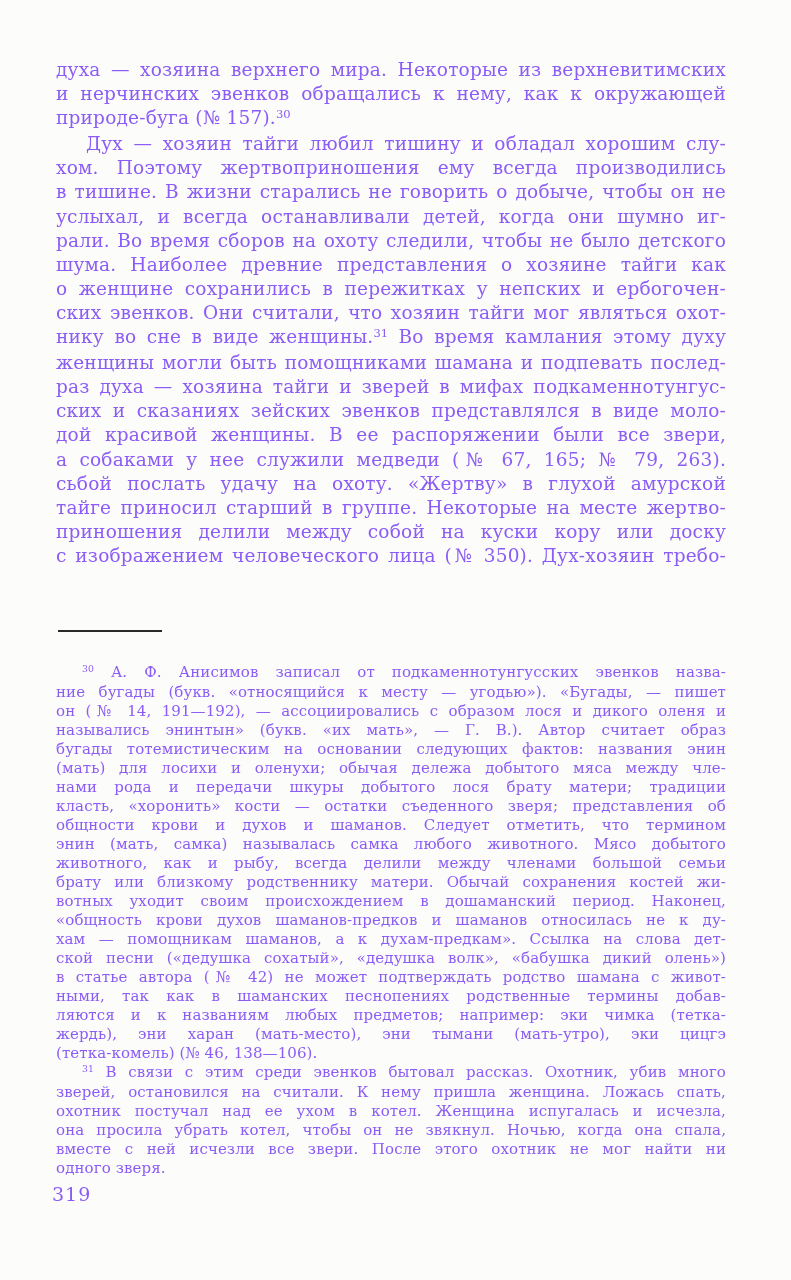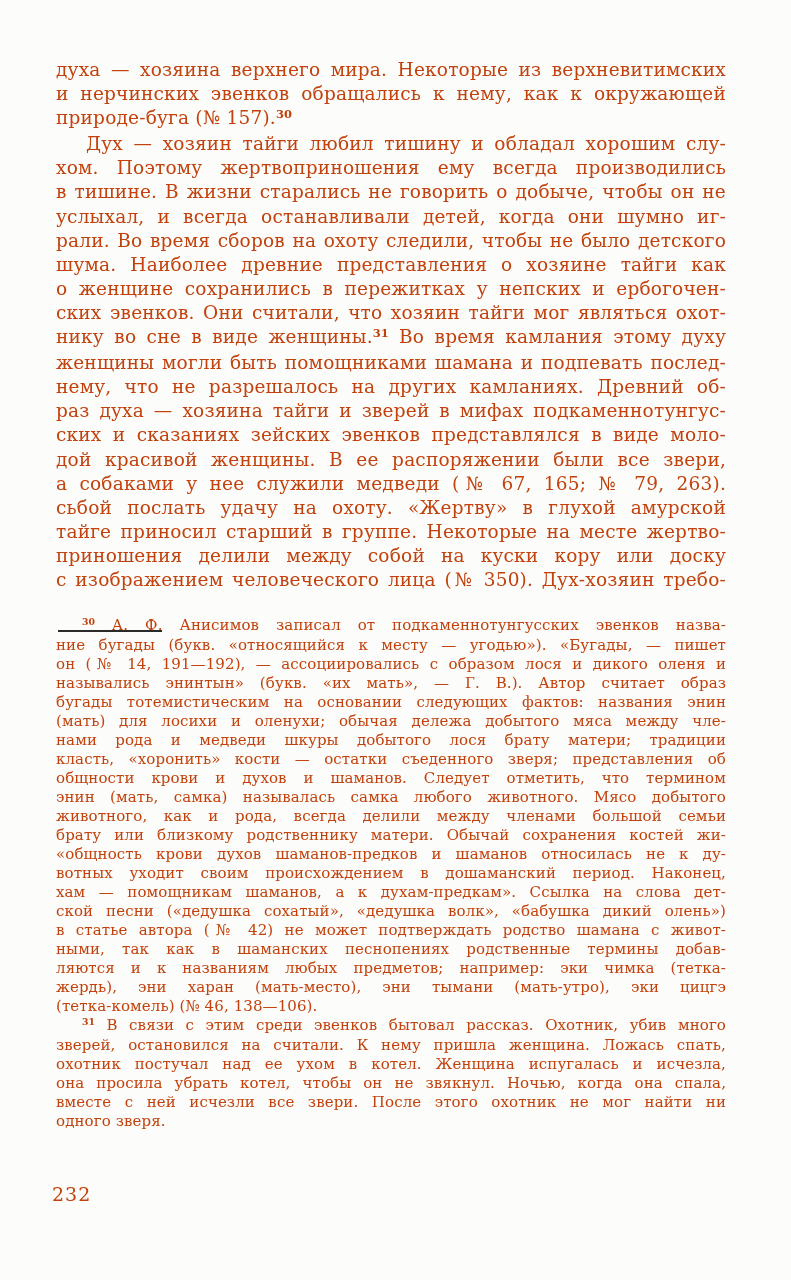--- a/index.html
+++ b/index.html
@@ -5,21 +5,21 @@
   html, body {
     margin: 0;
     padding: 0;
     background: #ffffff;
   }
   .page {
     position: relative;
     width: 791px;
     height: 1280px;
     background: #fcfcfa;
-    color: #c2410c;
+    color: #8b5cf6;
     font-family: "DejaVu Serif", "Liberation Serif", serif;
     overflow: hidden;
   }
   .main-text {
     position: absolute;
     left: 56px;
     top: 58px;
     width: 670px;
     font-size: 18.5px;
     line-height: 24.1px;
@@ -29,21 +29,21 @@
     position: absolute;
     left: 58px;
     top: 630px;
     width: 104px;
     height: 0;
     border-top: 2px solid #2a2a2a;
   }
   .footnotes {
     position: absolute;
     left: 56px;
-    top: 616px;
+    top: 663px;
     width: 670px;
     font-size: 15px;
     line-height: 19px;
     letter-spacing: 0.1px;
   }
   .line {
     text-align: justify;
     text-align-last: justify;
     text-justify: inter-word;
   }
@@ -57,21 +57,20 @@
   .footnotes .line-indent {
     text-indent: 26px;
   }
   .italic {
   }
   .sup {
     font-size: 0.62em;
     position: relative;
     top: -0.55em;
     letter-spacing: 0;
-    font-weight: bold;
   }
   .page-number {
     position: absolute;
     left: 52px;
     top: 1183px;
     font-size: 19px;
     letter-spacing: 1px;
   }
 </style>
 </head>
@@ -85,61 +84,60 @@
       <div class="line line-indent"><span>Дух — хозяин тайги любил тишину и обладал хорошим слу-</span></div>
       <div class="line"><span>хом. Поэтому жертвоприношения ему всегда производились</span></div>
       <div class="line"><span>в тишине. В жизни старались не говорить о добыче, чтобы он не</span></div>
       <div class="line"><span>услыхал, и всегда останавливали детей, когда они шумно иг-</span></div>
       <div class="line"><span>рали. Во время сборов на охоту следили, чтобы не было детского</span></div>
       <div class="line"><span>шума. Наиболее древние представления о хозяине тайги как</span></div>
       <div class="line"><span>о женщине сохранились в пережитках у непских и ербогочен-</span></div>
       <div class="line"><span>ских эвенков. Они считали, что хозяин тайги мог являться охот-</span></div>
       <div class="line"><span>нику во сне в виде женщины.</span><span class="sup">31</span><span> Во время камлания этому духу</span></div>
       <div class="line"><span>женщины могли быть помощниками шамана и подпевать послед-</span></div>
-      <div class="line"><span>нему, что не разрешалось на других камланиях. Древний об-</span></div>
       <div class="line"><span>раз духа — хозяина тайги и зверей в мифах подкаменнотунгус-</span></div>
       <div class="line"><span>ских и сказаниях зейских эвенков представлялся в виде моло-</span></div>
       <div class="line"><span>дой красивой женщины. В ее распоряжении были все звери,</span></div>
       <div class="line"><span>а собаками у нее служили медведи (№ 67, </span><span class="italic">165</span><span>; № 79, </span><span class="italic">263</span><span>).</span></div>
       <div class="line"><span>сьбой послать удачу на охоту. «Жертву» в глухой амурской</span></div>
       <div class="line"><span>тайге приносил старший в группе. Некоторые на месте жертво-</span></div>
       <div class="line"><span>приношения делили между собой на куски кору или доску</span></div>
       <div class="line"><span>с изображением человеческого лица (№ 350). Дух-хозяин требо-</span></div>
     </div>
 
   <div class="fn-rule"></div>
 
   <div class="footnotes">
     <div>
         <div class="line line-indent"><span class="sup">30</span><span> А. Ф. Анисимов записал от подкаменнотунгусских эвенков назва-</span></div>
         <div class="line"><span>ние </span><span class="italic">бугады</span><span> (букв. «относящийся к месту — угодью»). «</span><span class="italic">Бугады</span><span>, — пишет</span></div>
         <div class="line"><span>он (№ 14, </span><span class="italic">191—192</span><span>), — ассоциировались с образом лося и дикого оленя и</span></div>
         <div class="line"><span>назывались </span><span class="italic">энинтын</span><span>» (букв. «их мать», — </span><span class="italic">Г. В.</span><span>). Автор считает образ</span></div>
         <div class="line"><span class="italic">бугады</span><span> тотемистическим на основании следующих фактов: названия </span><span class="italic">энин</span></div>
         <div class="line"><span>(мать) для лосихи и оленухи; обычая дележа добытого мяса между чле-</span></div>
-        <div class="line"><span>нами рода и медведи шкуры добытого лося брату матери; традиции</span></div>
+        <div class="line"><span>нами рода и передачи шкуры добытого лося брату матери; традиции</span></div>
         <div class="line"><span>класть, «хоронить» кости — остатки съеденного зверя; представления об</span></div>
         <div class="line"><span>общности крови и духов и шаманов. Следует отметить, что термином</span></div>
         <div class="line"><span class="italic">энин</span><span> (мать, самка) называлась самка любого животного. Мясо добытого</span></div>
-        <div class="line"><span>животного, как и рода, всегда делили между членами большой семьи</span></div>
+        <div class="line"><span>животного, как и рыбу, всегда делили между членами большой семьи</span></div>
         <div class="line"><span>брату или близкому родственнику матери. Обычай сохранения костей жи-</span></div>
+        <div class="line"><span>вотных уходит своим происхождением в дошаманский период. Наконец,</span></div>
         <div class="line"><span>«общность крови духов шаманов-предков и шаманов относилась не к ду-</span></div>
-        <div class="line"><span>вотных уходит своим происхождением в дошаманский период. Наконец,</span></div>
         <div class="line"><span>хам — помощникам шаманов, а к духам-предкам». Ссылка на слова дет-</span></div>
         <div class="line"><span>ской песни («дедушка сохатый», «дедушка волк», «бабушка дикий олень»)</span></div>
         <div class="line"><span>в статье автора (№ 42) не может подтверждать родство шамана с живот-</span></div>
         <div class="line"><span>ными, так как в шаманских песнопениях родственные термины добав-</span></div>
         <div class="line"><span>ляются и к названиям любых предметов; например: </span><span class="italic">эки чимка</span><span> (тетка-</span></div>
         <div class="line"><span>жердь), </span><span class="italic">эни харан</span><span> (мать-место), </span><span class="italic">эни тымани</span><span> (мать-утро), </span><span class="italic">эки цицгэ</span></div>
         <div class="line line-left"><span>(тетка-комель) (№ 46, </span><span class="italic">138—106</span><span>).</span></div>
       </div>
     <div>
         <div class="line line-indent"><span class="sup">31</span><span> В связи с этим среди эвенков бытовал рассказ. Охотник, убив много</span></div>
         <div class="line"><span>зверей, остановился на считали. К нему пришла женщина. Ложась спать,</span></div>
         <div class="line"><span>охотник постучал над ее ухом в котел. Женщина испугалась и исчезла,</span></div>
         <div class="line"><span>она просила убрать котел, чтобы он не звякнул. Ночью, когда она спала,</span></div>
         <div class="line"><span>вместе с ней исчезли все звери. После этого охотник не мог найти ни</span></div>
         <div class="line line-left"><span>одного зверя.</span></div>
       </div>
   </div>
 
-  <div class="page-number">232</div>
+  <div class="page-number">319</div>
 </div>
 
 </body></html>

